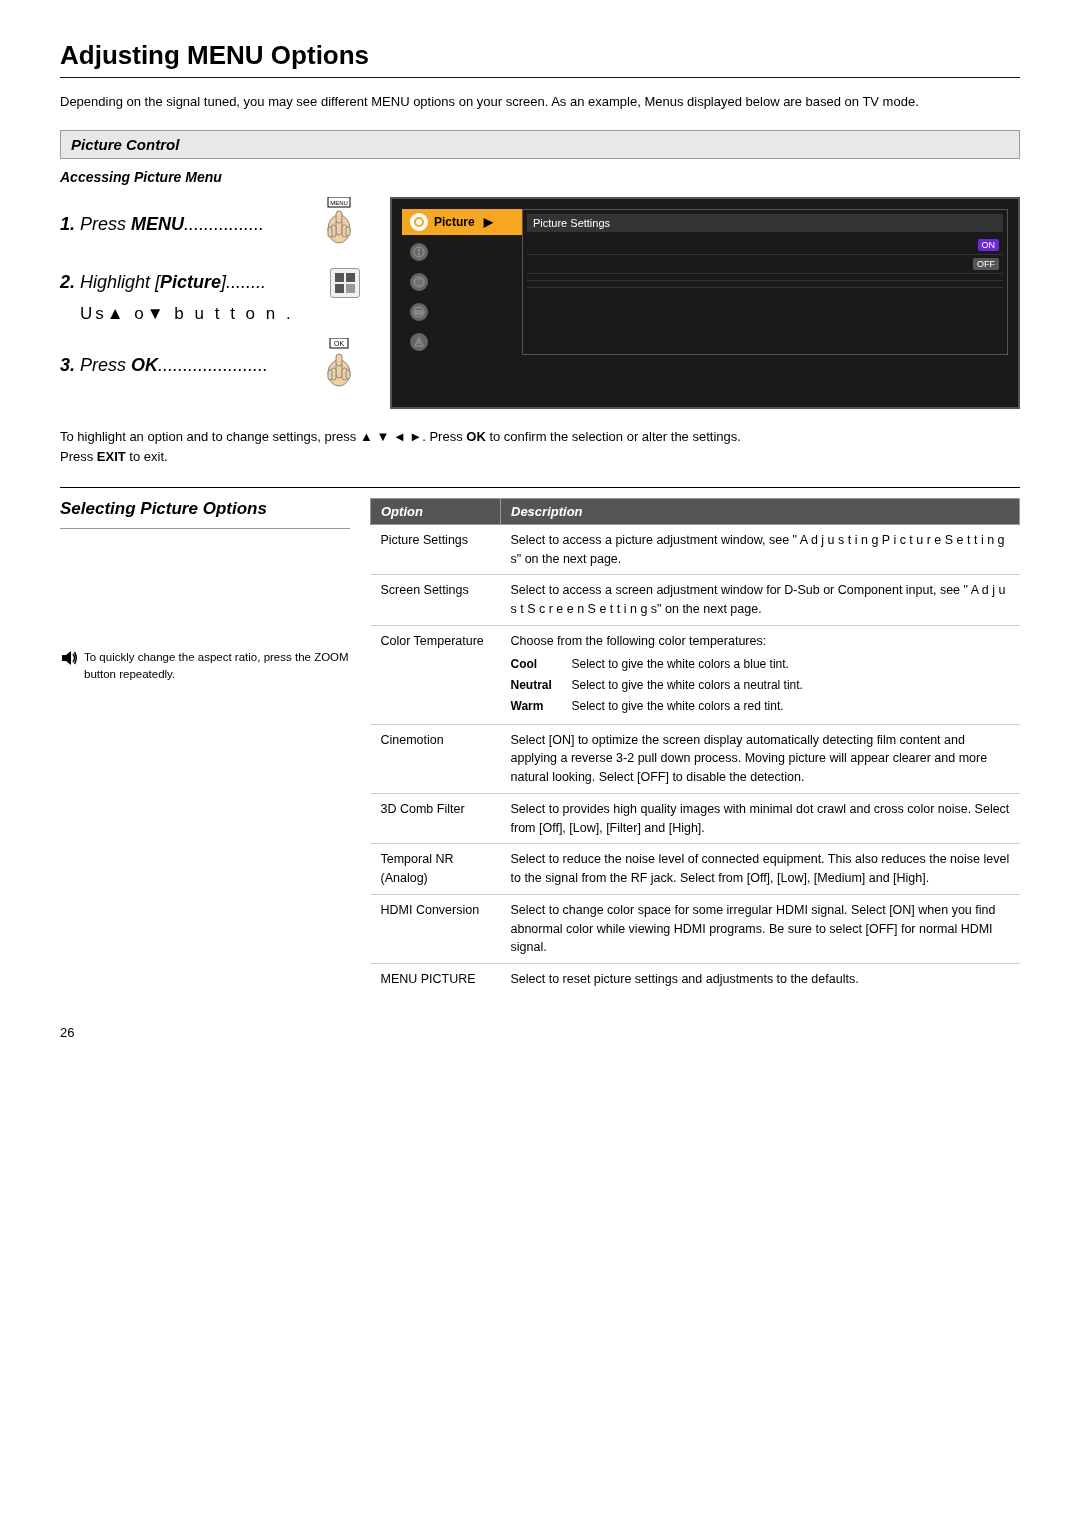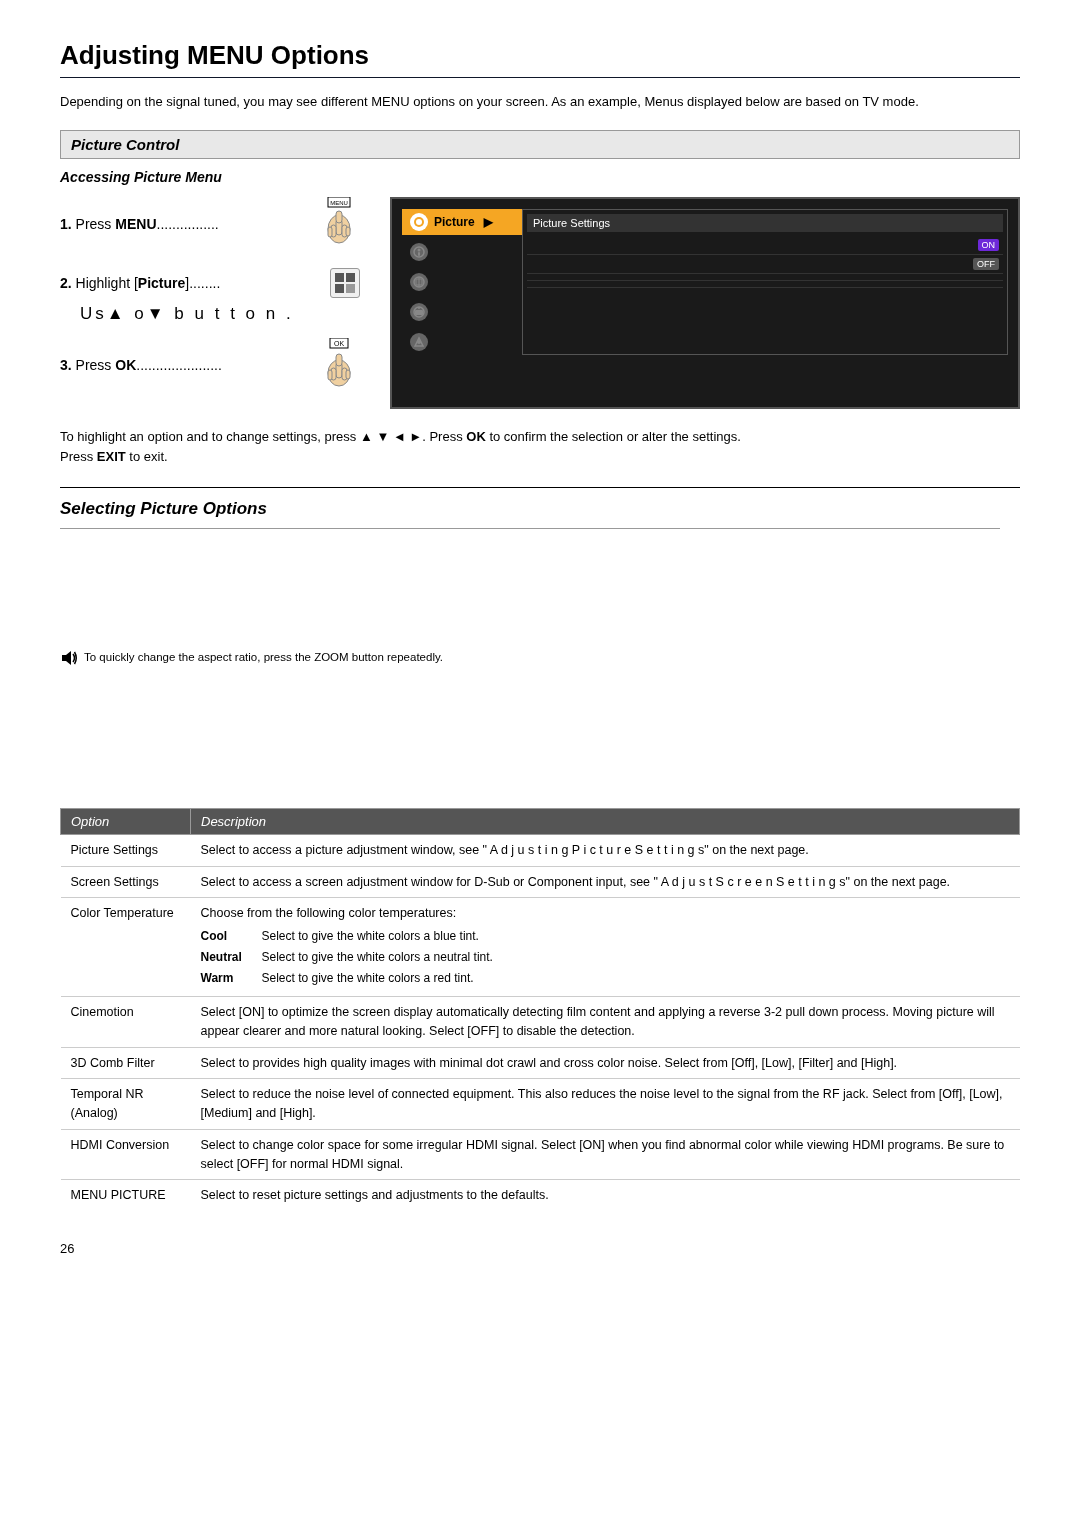--- a/index.html
+++ b/index.html
@@ -59,22 +59,23 @@
     }
 
     .step-item {
       display: flex;
       align-items: center;
       margin-bottom: 16px;
       gap: 10px;
     }
 
     .step-text {
-      font-size: 14px;
+      font-size: 18px;
       flex: 1;
+      font-style: italic;
     }
 
     .step-text b { font-weight: bold; }
 
     .use-button-text {
       font-size: 17px;
       letter-spacing: 3px;
       margin-left: 20px;
       margin-top: -10px;
       margin-bottom: 14px;
@@ -180,21 +181,20 @@
       line-height: 1.55;
       margin-top: 10px;
       margin-bottom: 20px;
     }
 
     
     .selecting-area {
       display: flex;
       gap: 0;
       margin-top: 10px;
-      flex-direction: column;
     }
 
     .selecting-left {
       flex: 0 0 310px;
       padding-right: 20px;
     }
 
     .selecting-title {
       font-style: italic;
       font-weight: bold;
@@ -223,21 +223,21 @@
     .options-table {
       flex: 1;
       border-collapse: collapse;
       width: 100%;
     }
 
     .options-table th {
       background: #555;
       color: #fff;
       font-style: italic;
-      font-weight: normal;
+      font-weight: bold;
       padding: 5px 10px;
       text-align: left;
       font-size: 13px;
       border: 1px solid #999;
     }
 
     .options-table td {
       padding: 6px 10px;
       vertical-align: top;
       border-bottom: 1px solid #ccc;

